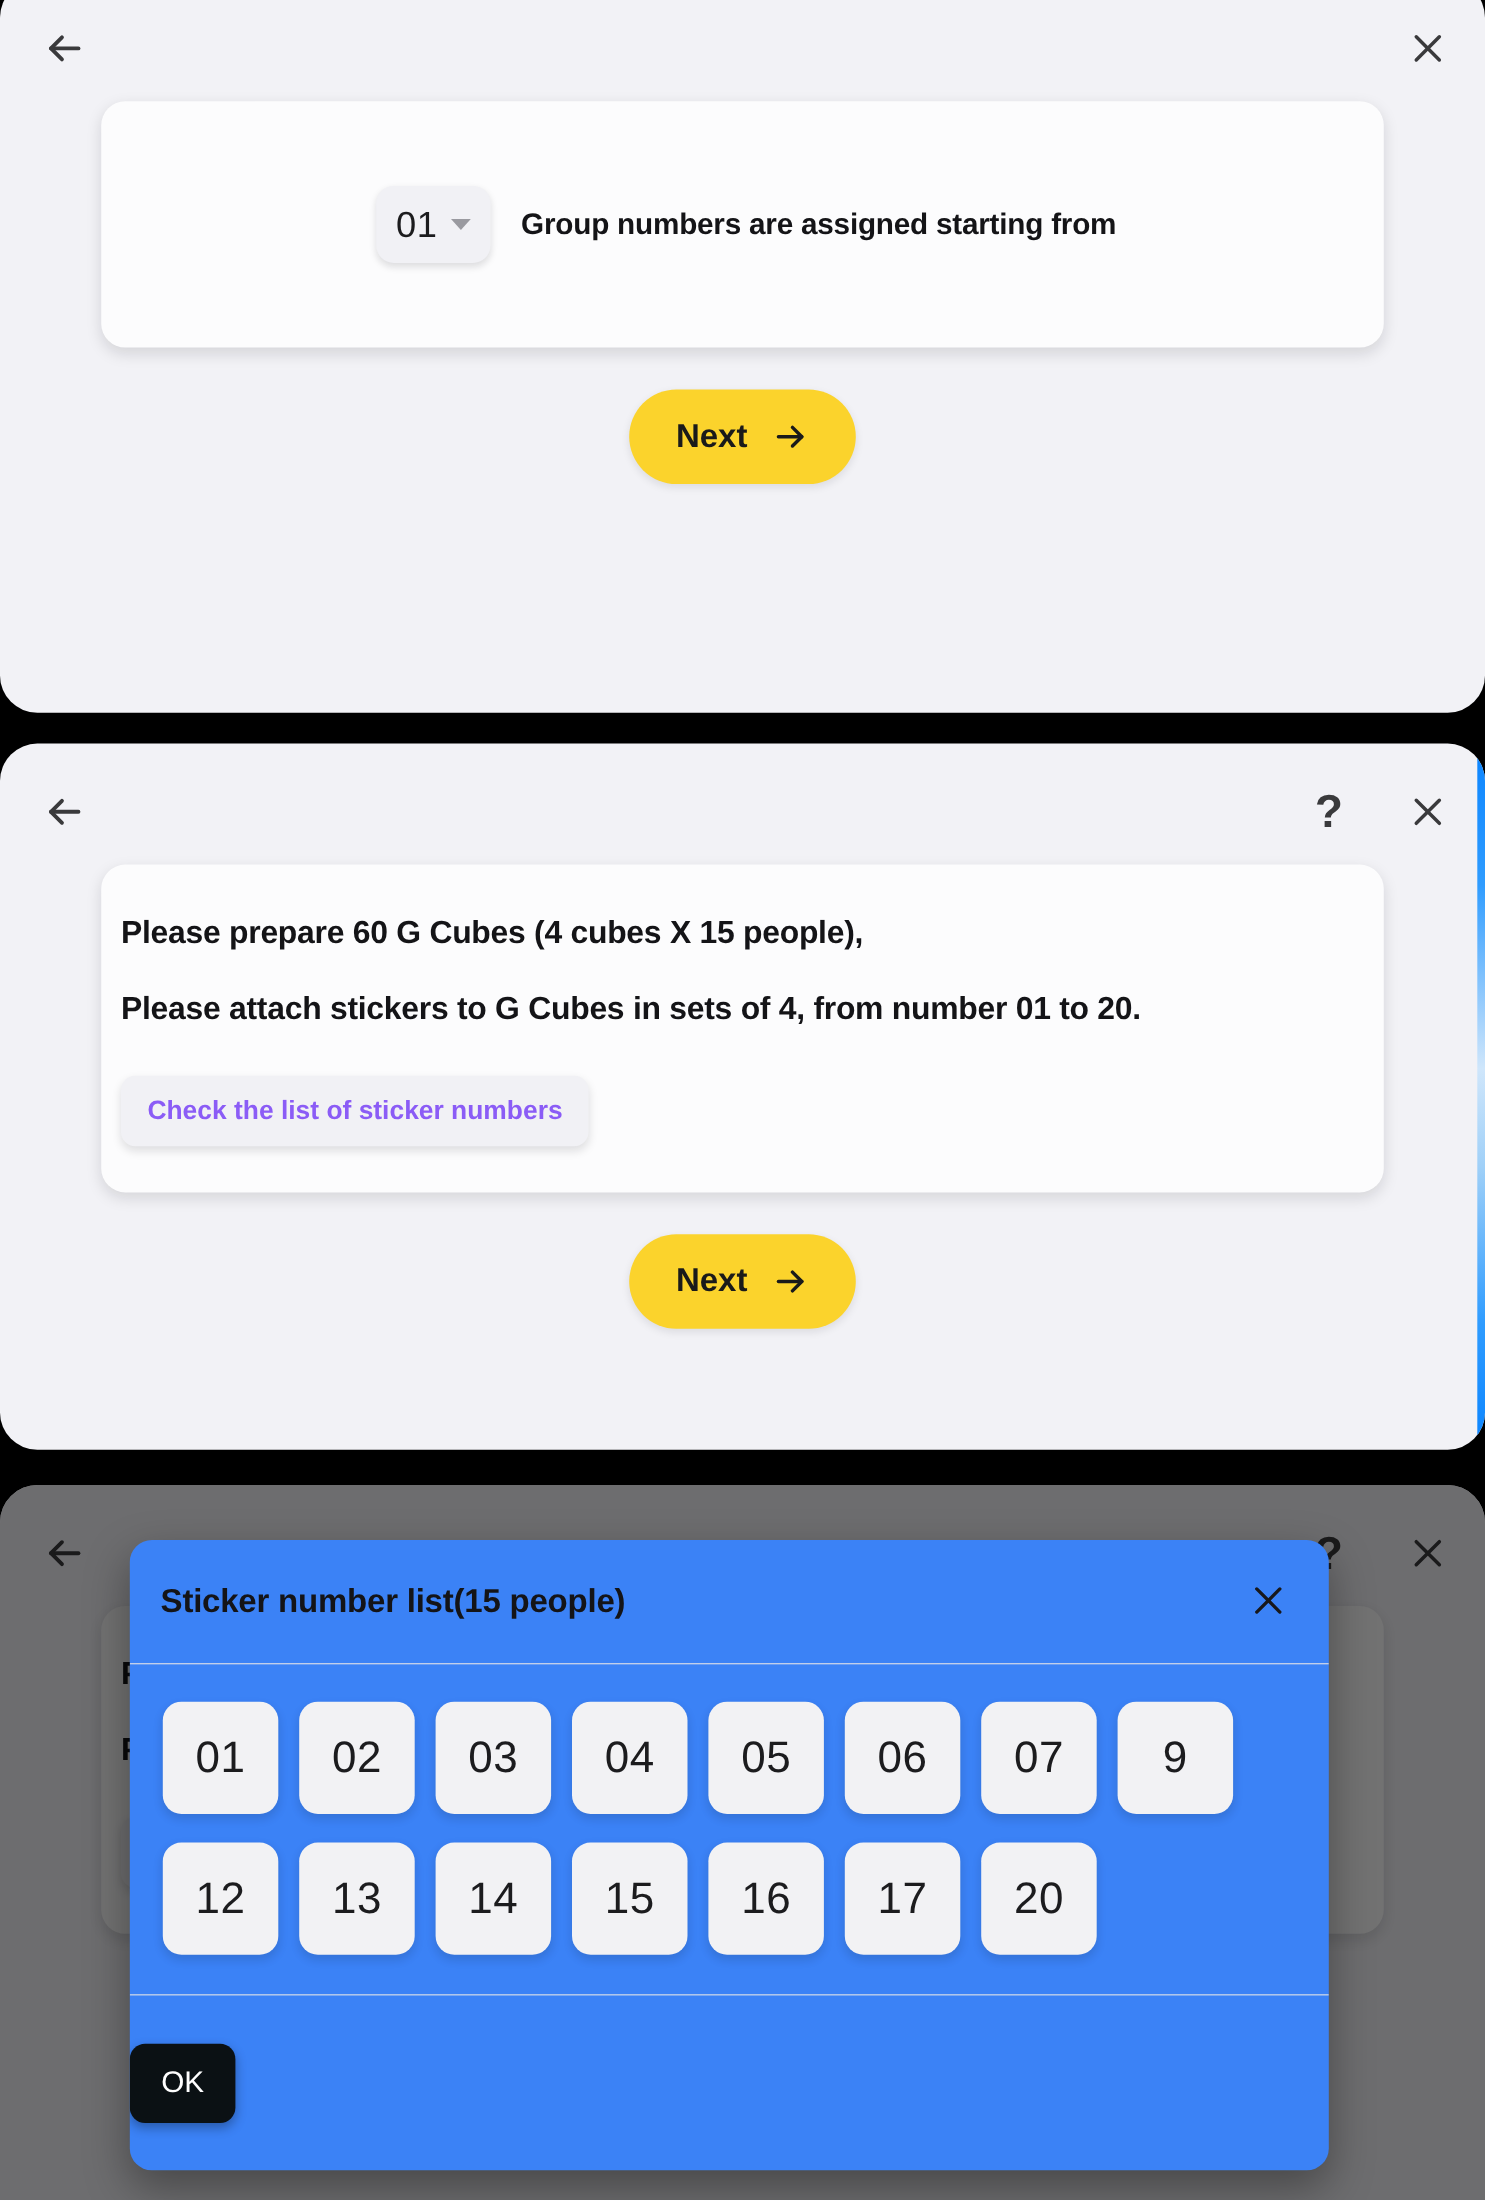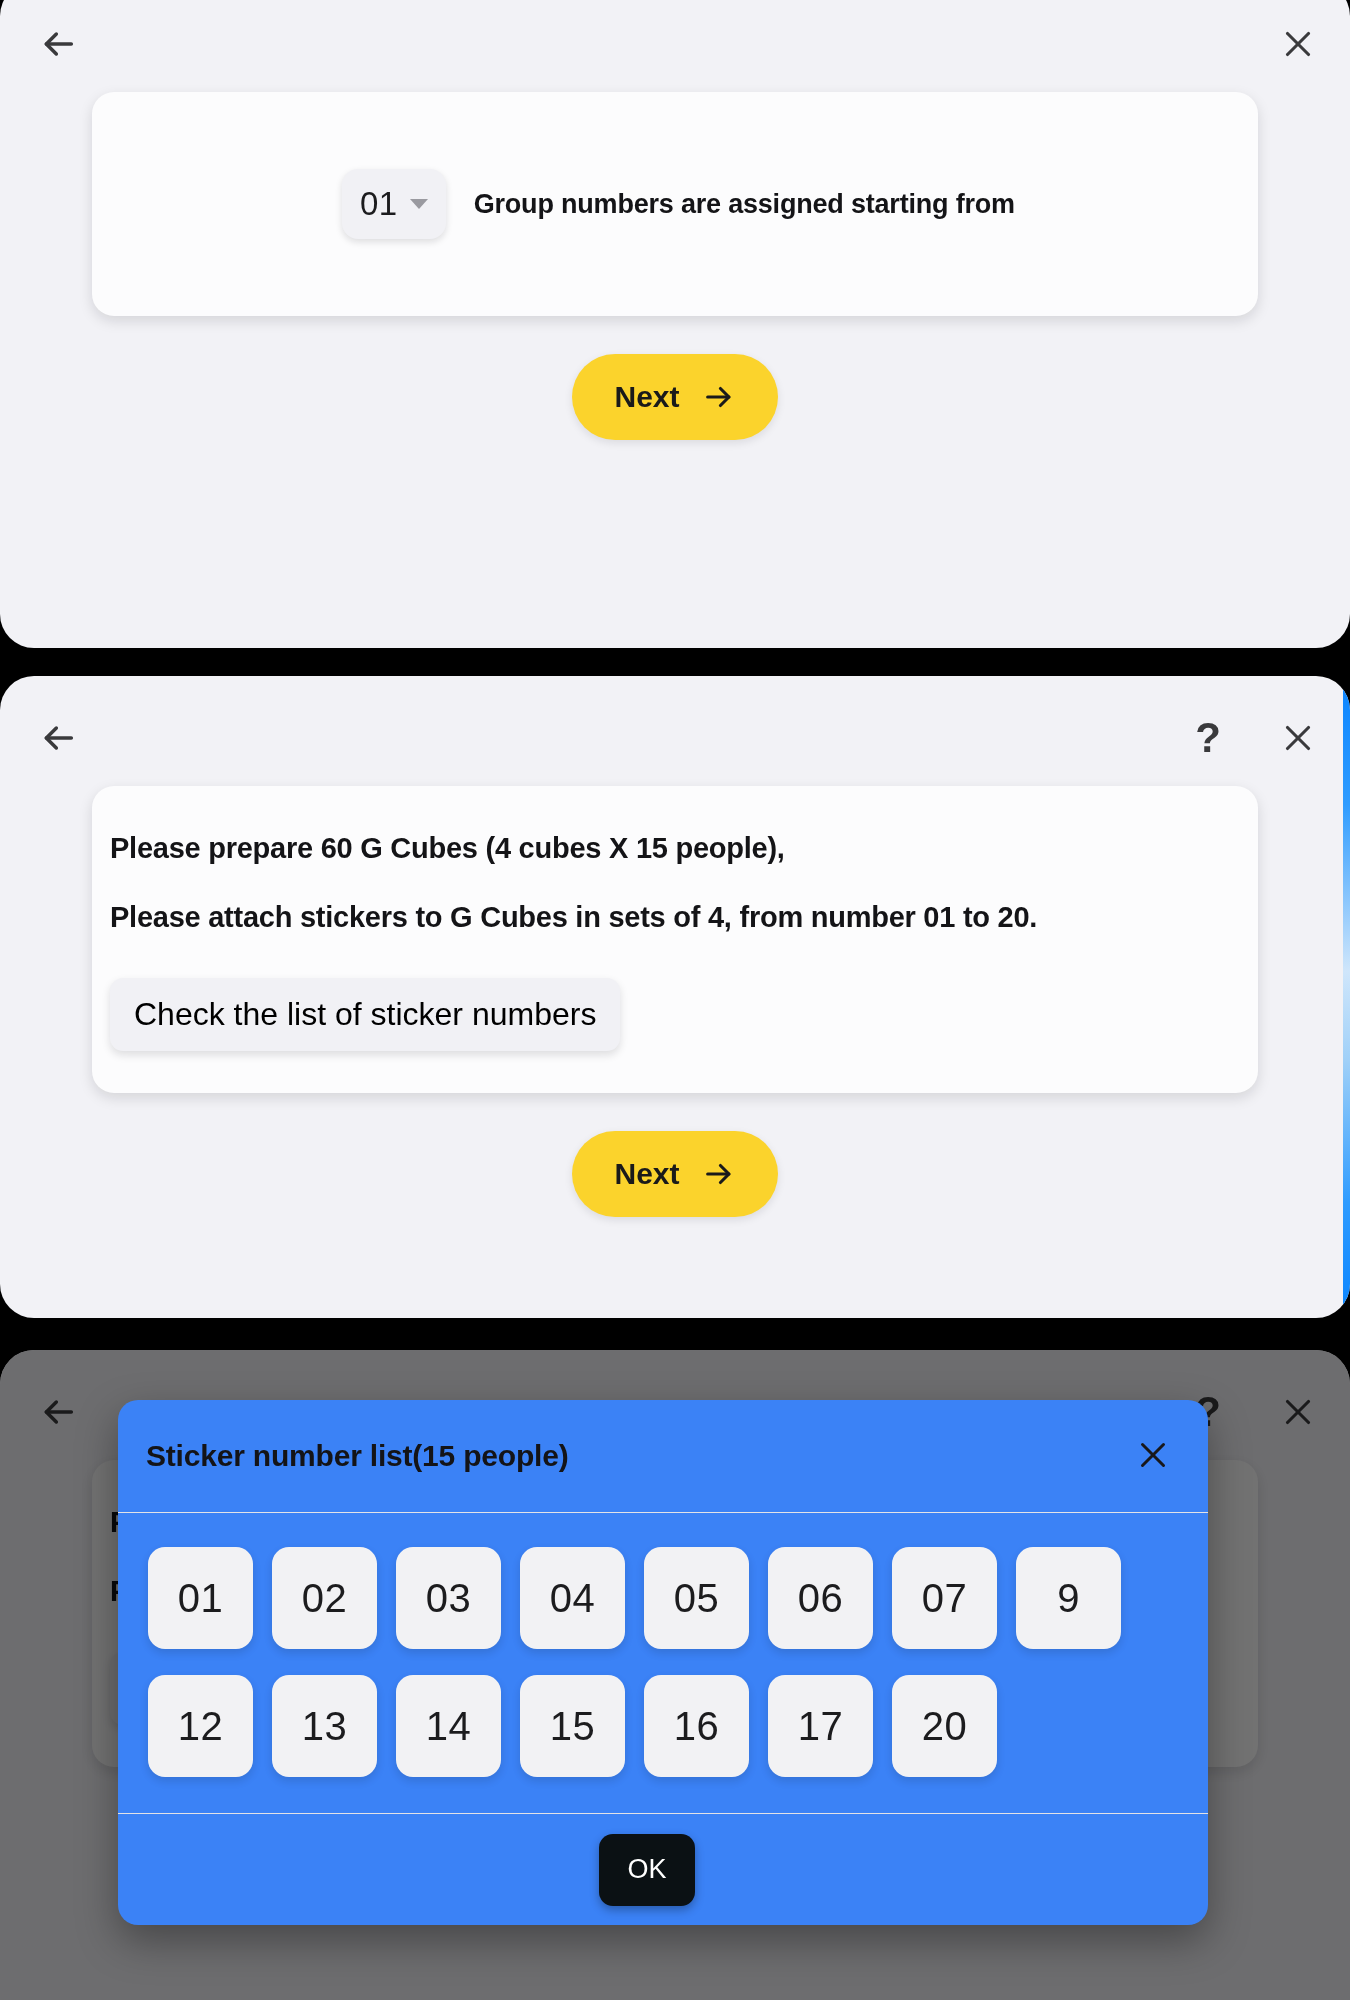--- a/index.html
+++ b/index.html
@@ -148,23 +148,24 @@
   .instr.last { margin-bottom: 46px; }
 
   .ghost-btn {
     display: inline-block;
     padding: 18px 24px;
     background: #f1f1f5;
     border: 0;
     border-radius: 13px;
     box-shadow: 0 4px 9px rgba(16,18,26,0.13);
     font-family: "Liberation Sans", sans-serif;
-    font-size: 32px;
-    color: #000000;
-    cursor: pointer;
+    font-size: 24px;
+    color: #8b5cf6;
+    cursor: pointer;
+    font-weight: bold;
   }
 
   
   .next-row {
     position: relative;
     width: 1166px;
     margin: 38px auto 0 auto;
     display: flex;
     justify-content: center;
   }
@@ -252,24 +253,24 @@
     box-shadow: 0 4px 9px rgba(16,18,26,0.14);
     font-family: "Liberation Sans", sans-serif;
     font-size: 40px;
     color: #1c1c1e;
     letter-spacing: 0.5px;
     cursor: pointer;
   }
 
   .modal-foot {
     border-top: 1px solid #e3e3e7;
-    height: 112px;
-    display: flex;
-    align-items: center;
-    justify-content: center;
+    height: 160px;
+    display: flex;
+    align-items: center;
+    justify-content: flex-start;
     padding-right: 32px;
     box-sizing: border-box;
   }
   .ok-btn {
     width: 96px;
     height: 72px;
     background: #0b1114;
     border: 0;
     border-radius: 14px;
     color: #ffffff;

